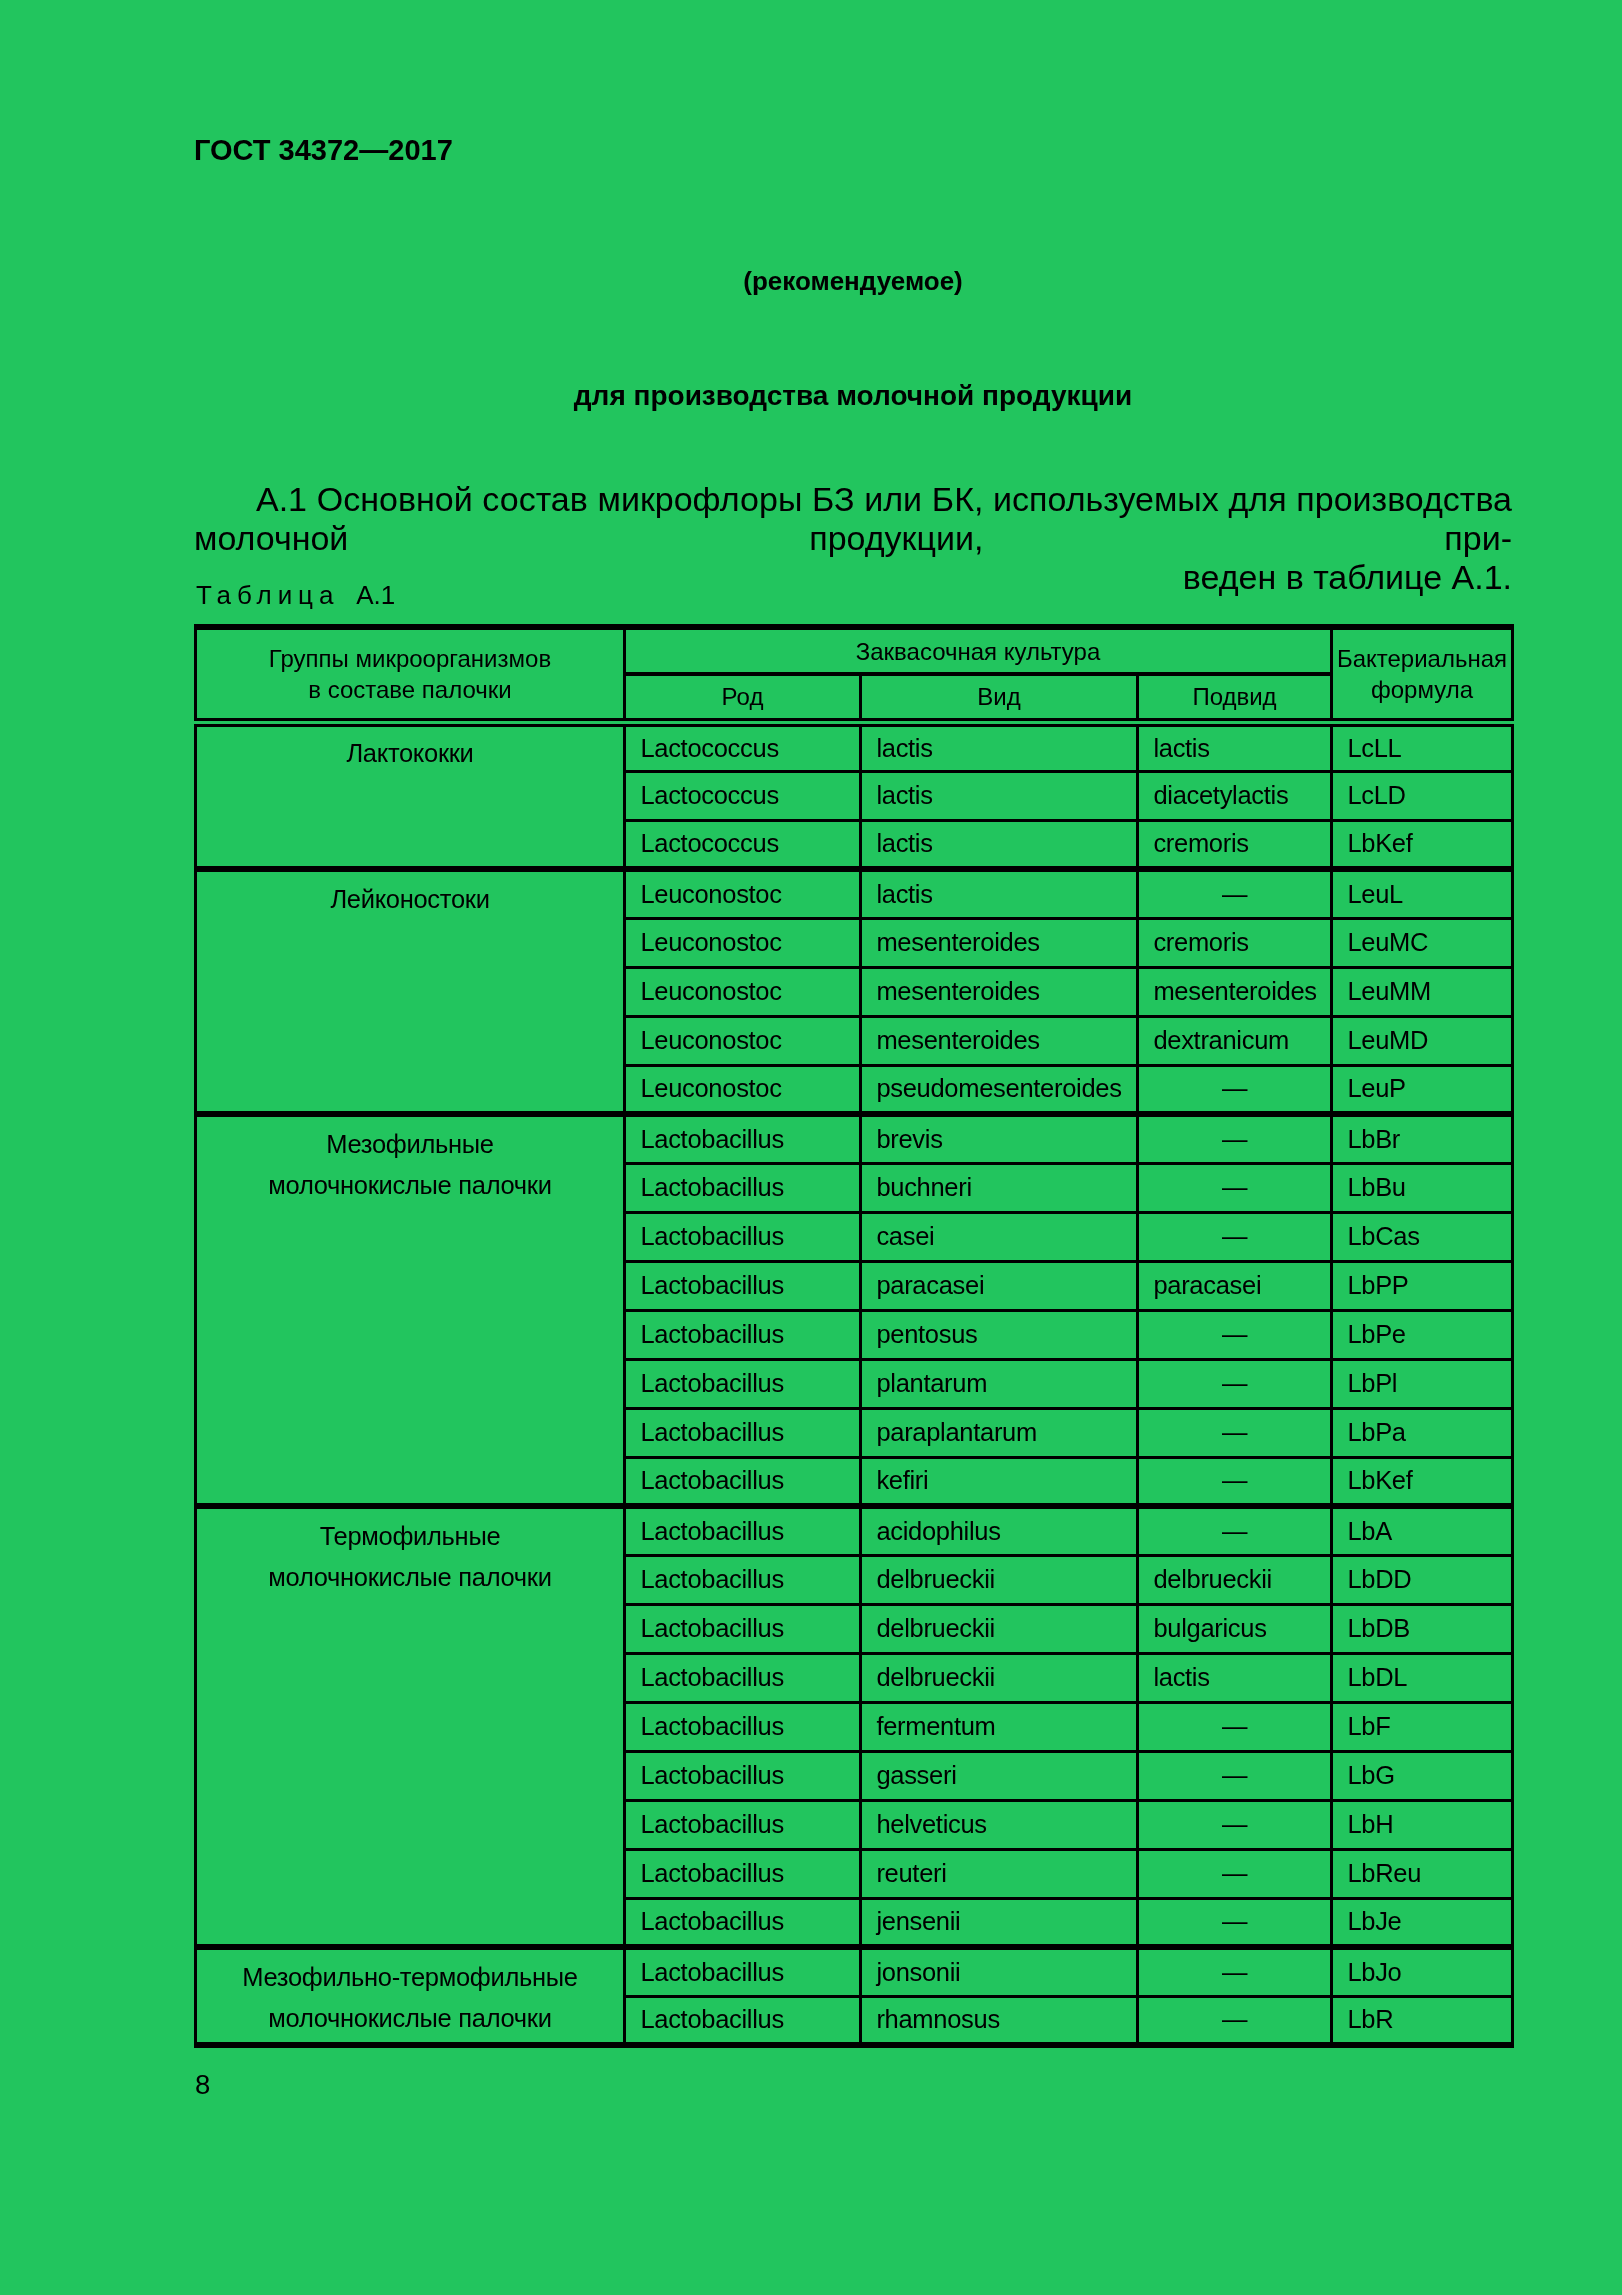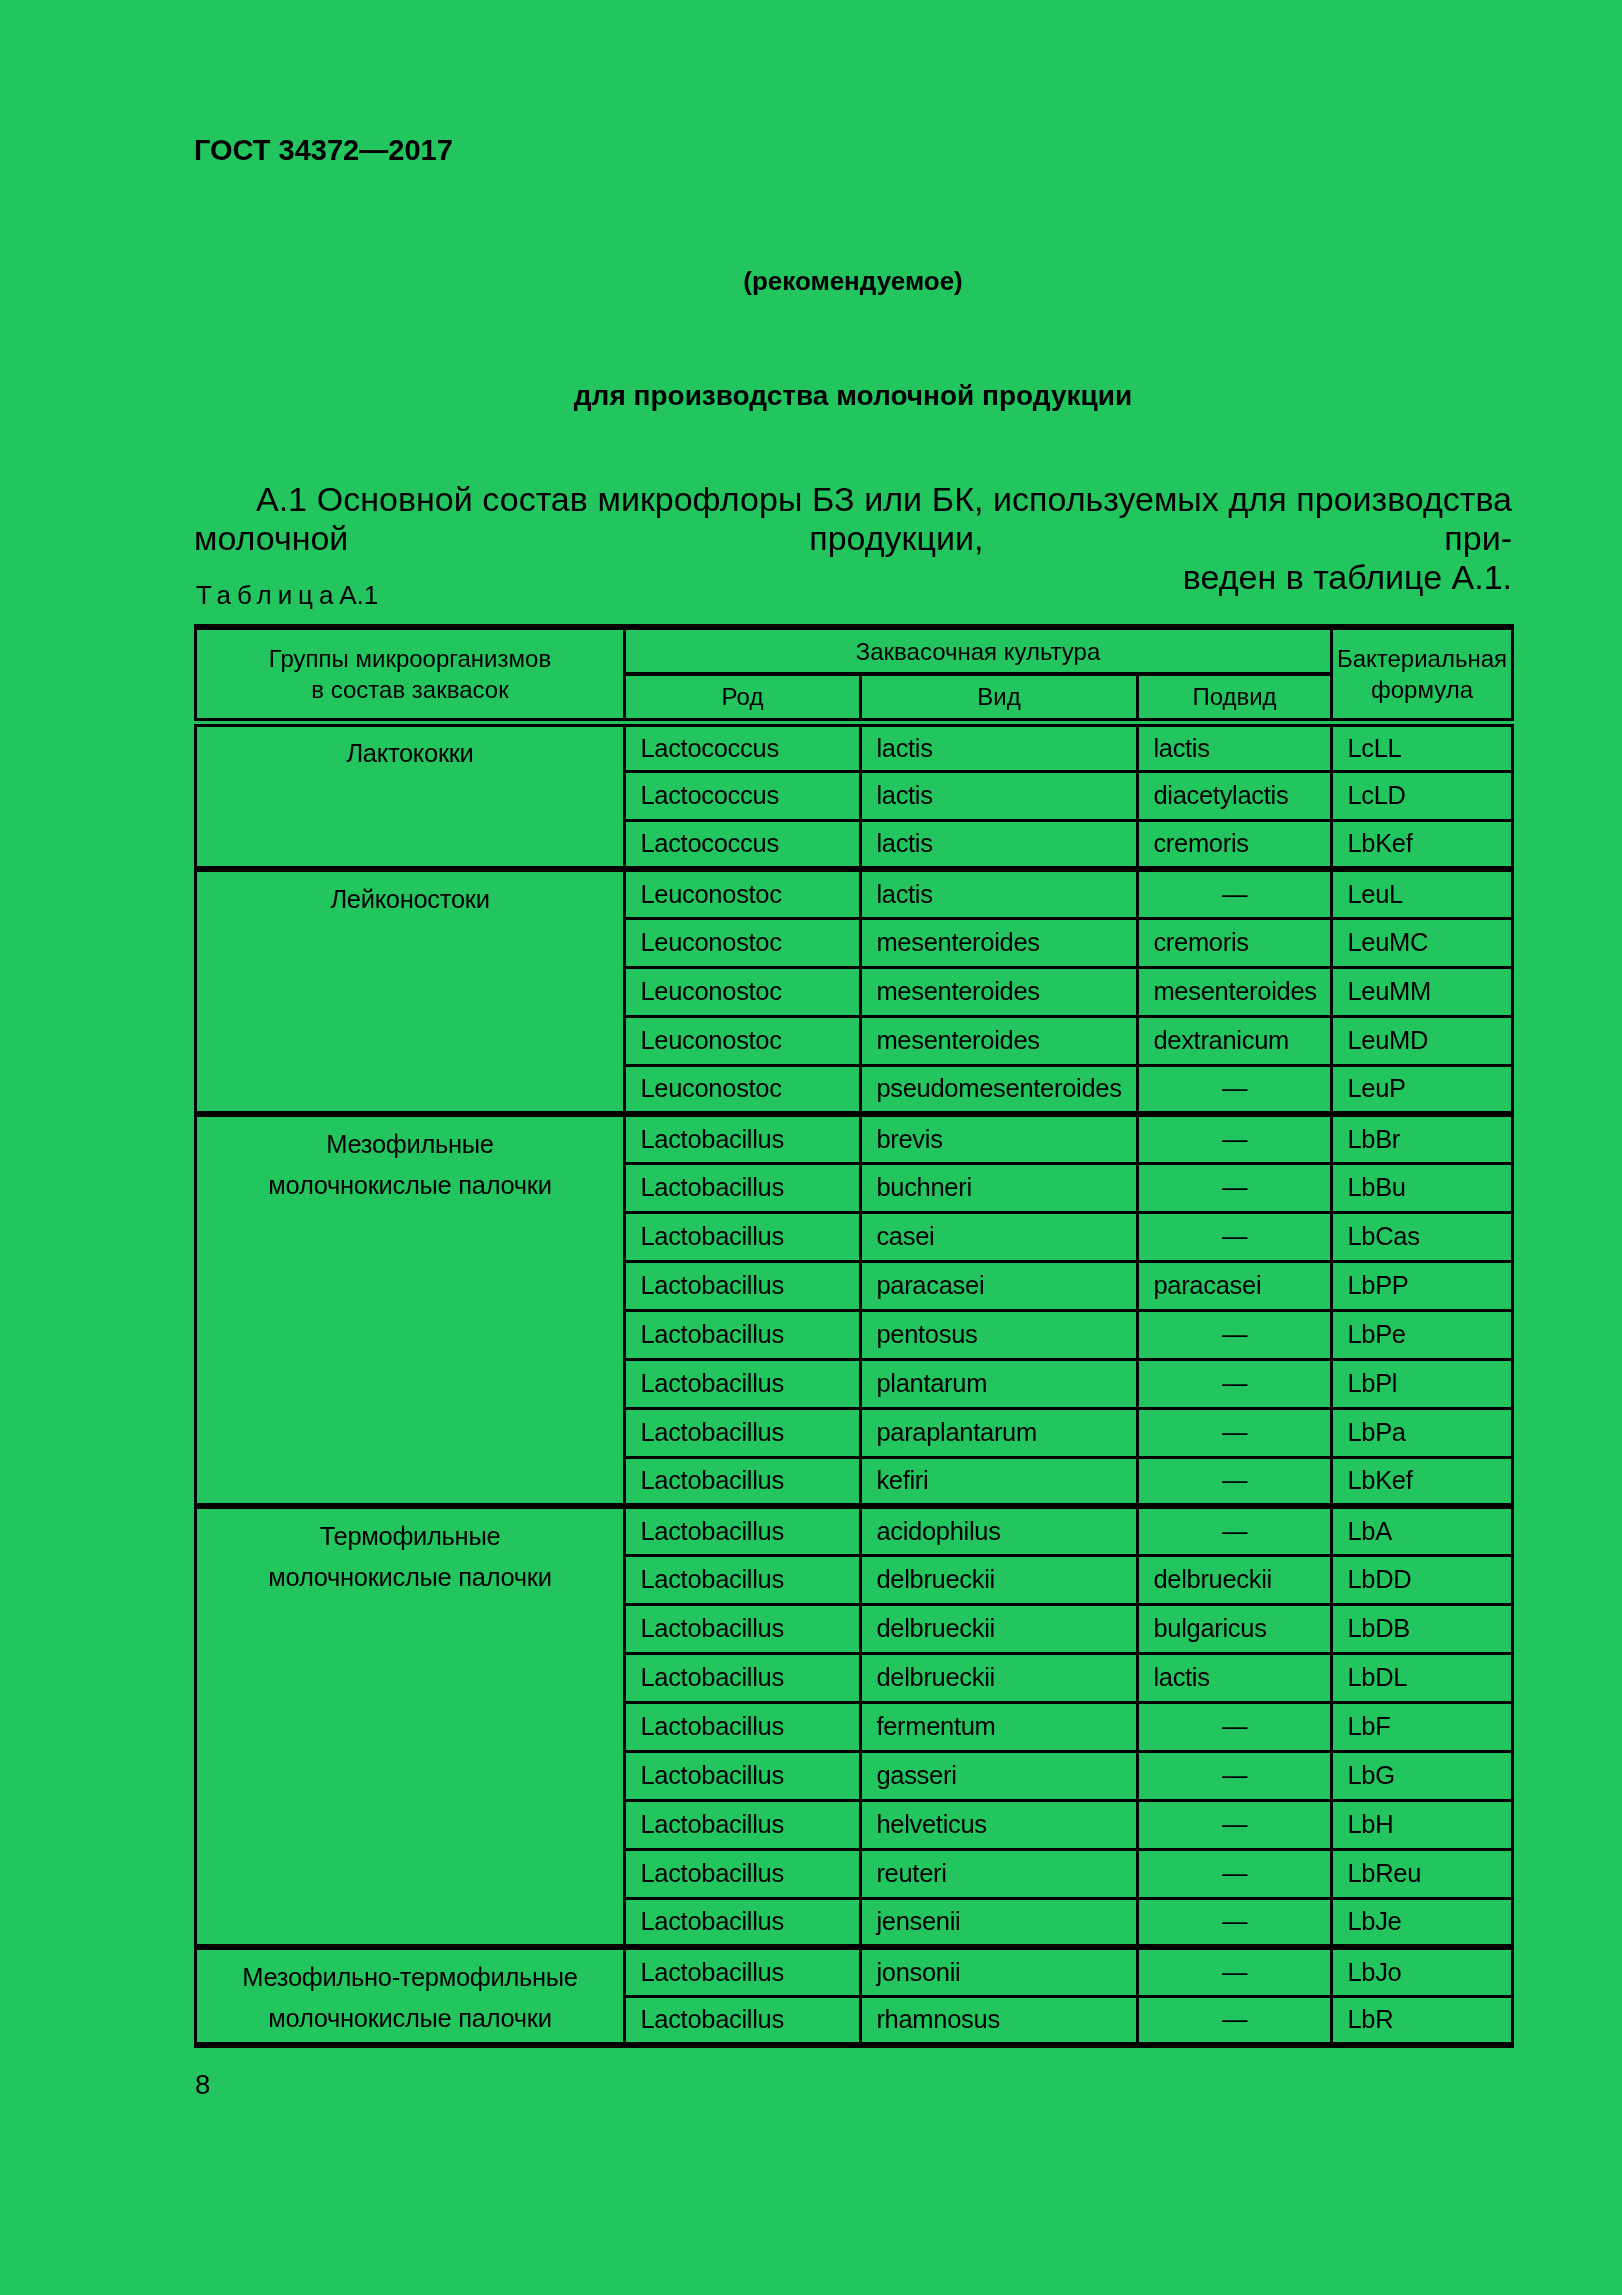--- a/index.html
+++ b/index.html
@@ -63,21 +63,21 @@
     text-align: right;
   }
   .table-caption {
     position: absolute;
     left: 196px;
     top: 580px;
     font-size: 26px;
   }
   .table-caption .spaced {
     letter-spacing: 5.9px;
-    margin-right: 0;
+    margin-right: 17px;
   }
   table.gost {
     position: absolute;
     left: 194px;
     top: 624px;
     width: 1318px;
     border-collapse: collapse;
     table-layout: fixed;
     border: 3.3px solid #000;
     border-top-width: 6.5px;
@@ -163,21 +163,21 @@
       <col style="width:429px">
       <col style="width:236px">
       <col style="width:277px">
       <col style="width:194px">
       <col style="width:181px">
     </colgroup>
     <thead>
       <tr class="hr1">
         <th rowspan="2" class="hdr-bottom">
           <div>Группы микроорганизмов</div>
-          <div>в состав заквасок</div>
+          <div>в составе палочки</div>
         </th>
         <th colspan="3" class="th-culture">Заквасочная культура</th>
         <th rowspan="2" class="hdr-bottom">
           <div>Бактериальная</div>
           <div>формула</div>
         </th>
       </tr>
       <tr class="hr2">
         <th class="hdr-bottom">Род</th>
         <th class="hdr-bottom">Вид</th>

